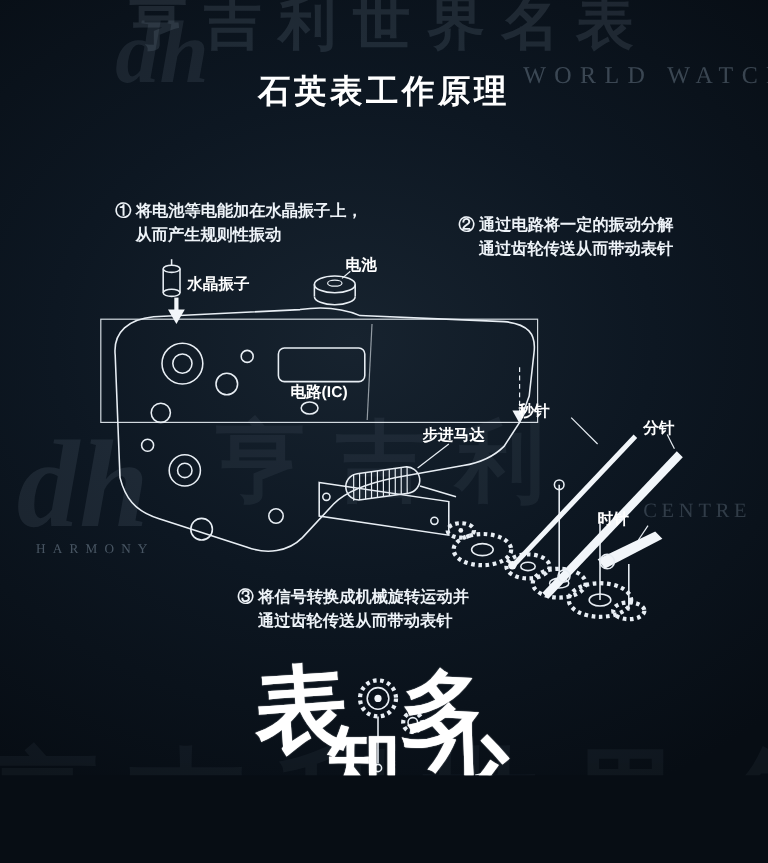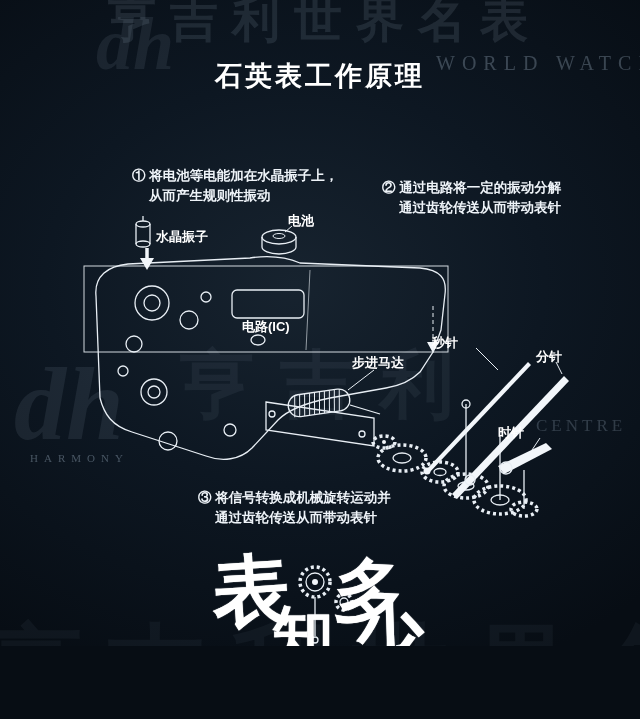--- a/index.html
+++ b/index.html
@@ -165,21 +165,21 @@
       <circle class="ln" cx="315" cy="582" r="9"></circle>
       <circle class="fillw" cx="315" cy="582" r="3"></circle>
       <circle class="teeth" cx="344" cy="602" r="8"></circle>
       <circle class="ln" cx="344" cy="602" r="4"></circle>
       <line class="ln" x1="315" y1="597" x2="315" y2="636" stroke-width="2"></line>
       <circle class="ln" cx="315" cy="640" r="3"></circle>
       <path class="ln" d="M 396,646 q 16,-4 18,8 q 2,12 -12,11 q -10,-1 -8,-10" stroke-width="2"></path>
     </g>
   </svg>
 
-  <div class="ann" style="top:166px;left:96px;margin-left:36px;">
+  <div class="ann" style="top:166px;left:96px;">
     <div>① 将电池等电能加在水晶振子上，</div>
     <div class="l2">从而产生规则性振动</div>
   </div>
   <div class="ann" style="top:178px;left:382px;">
     <div>② 通过电路将一定的振动分解</div>
     <div class="l2">通过齿轮传送从而带动表针</div>
   </div>
   <div class="ann" style="top:488px;left:198px;">
     <div>③ 将信号转换成机械旋转运动并</div>
     <div class="l2">通过齿轮传送从而带动表针</div>

